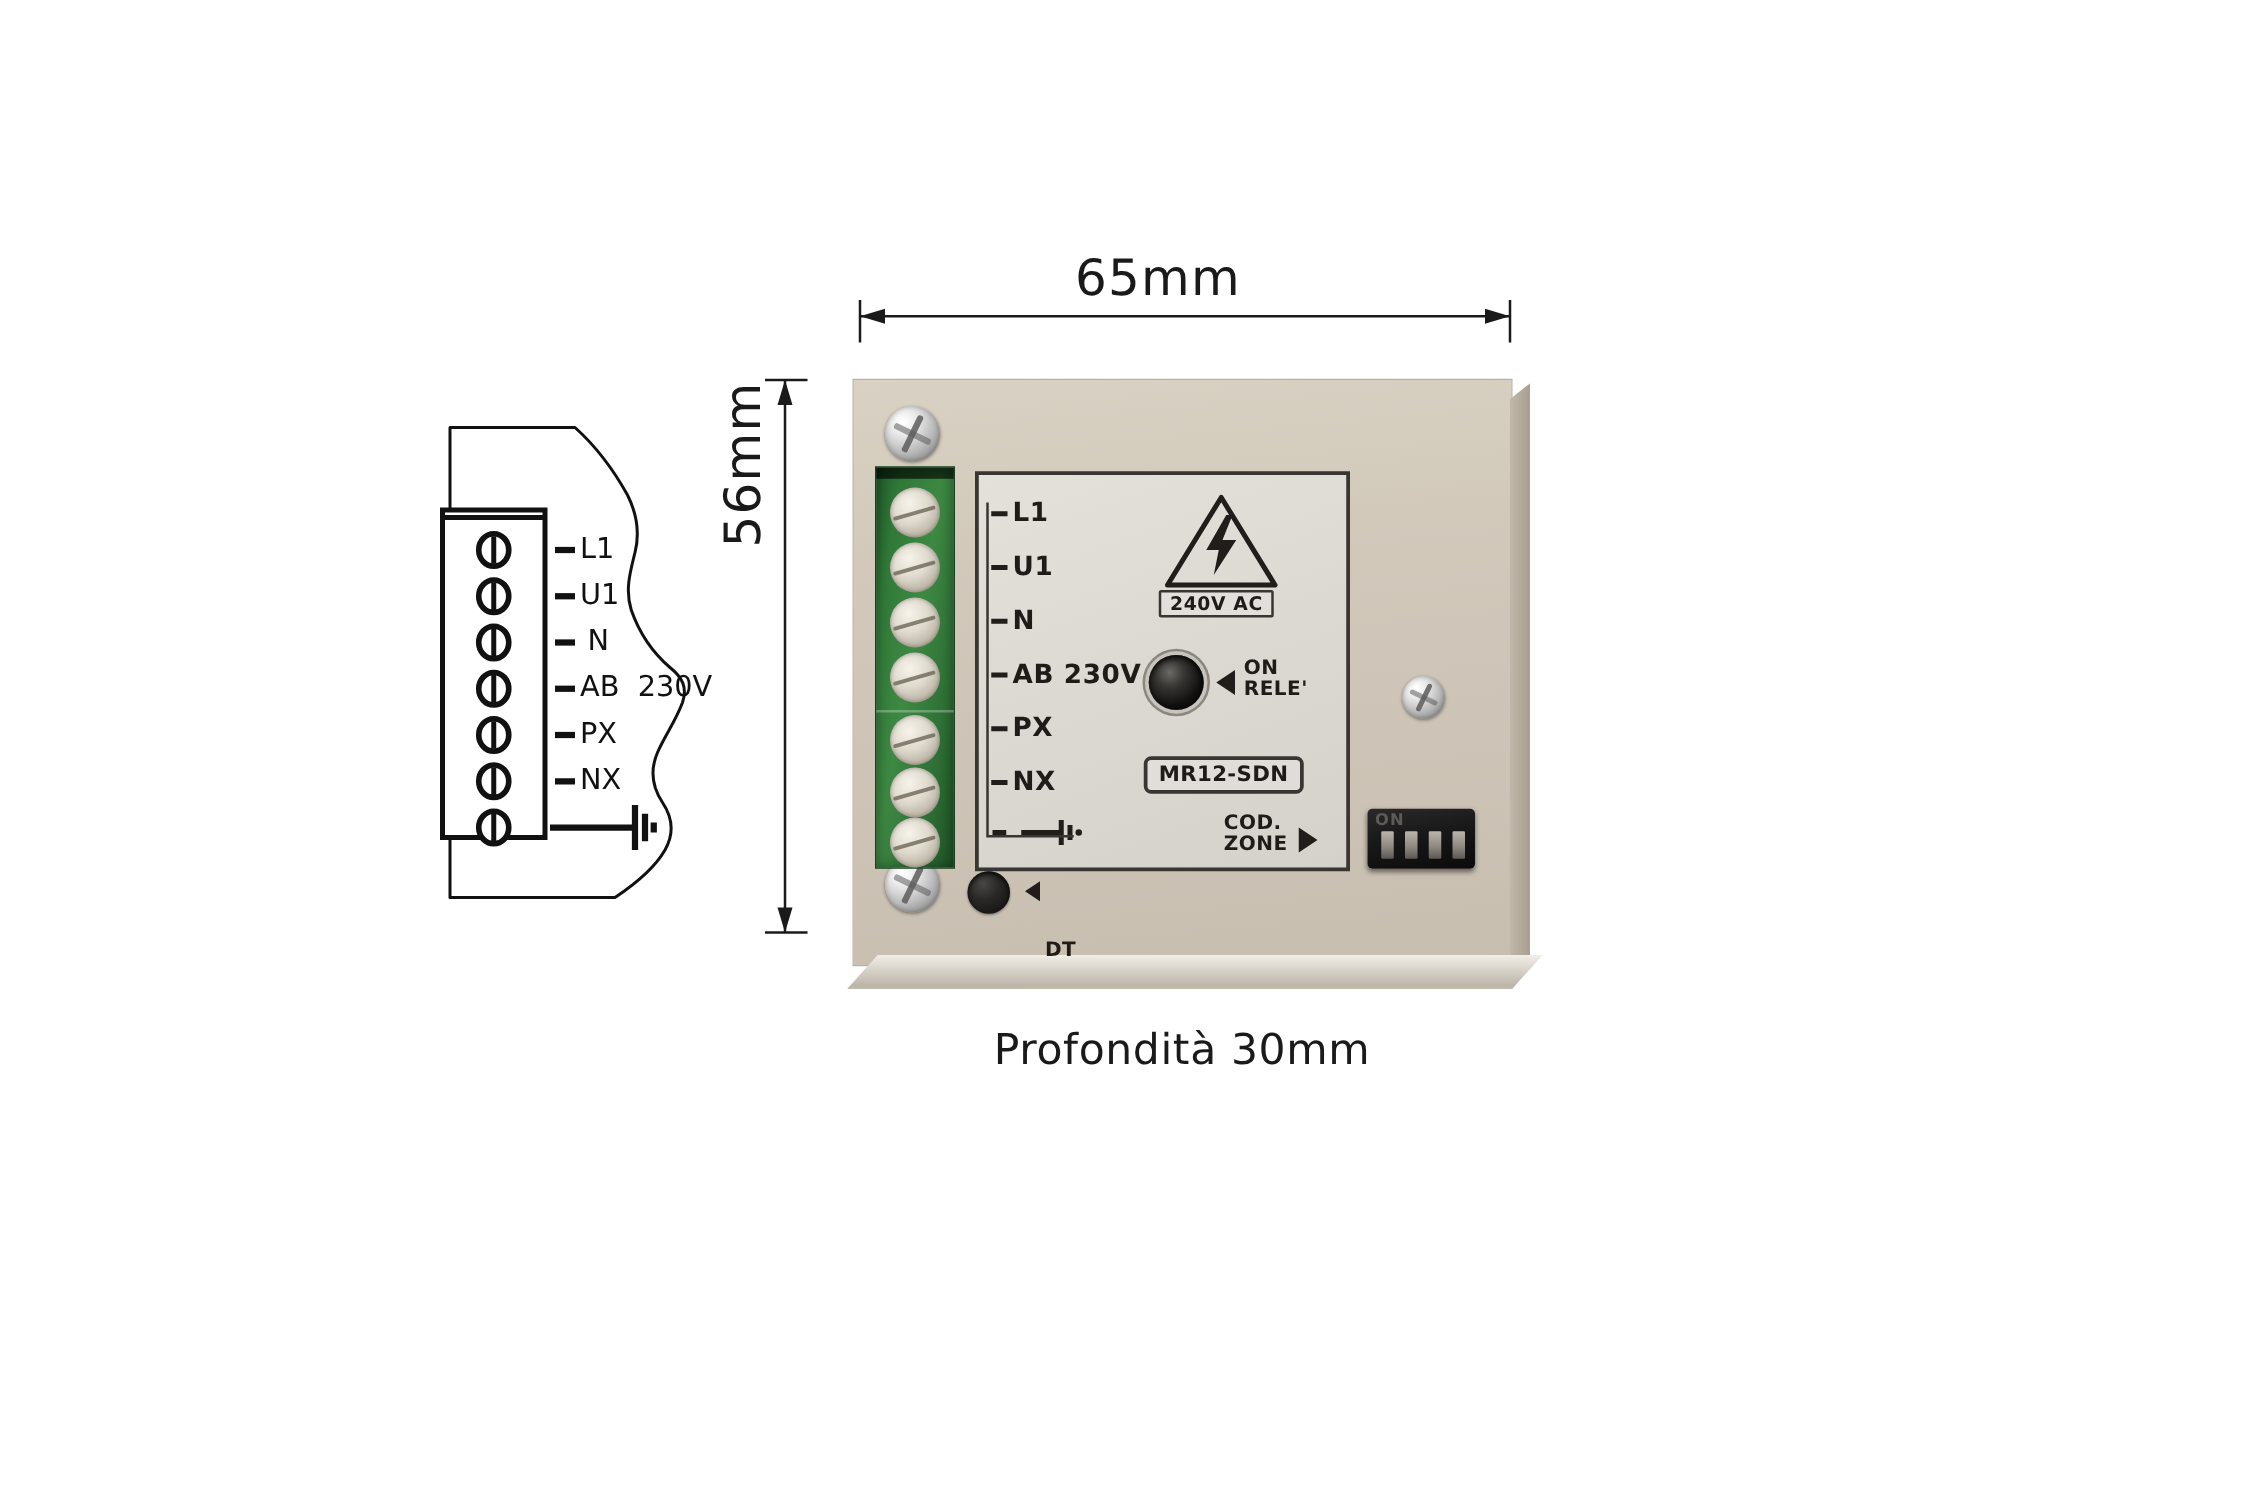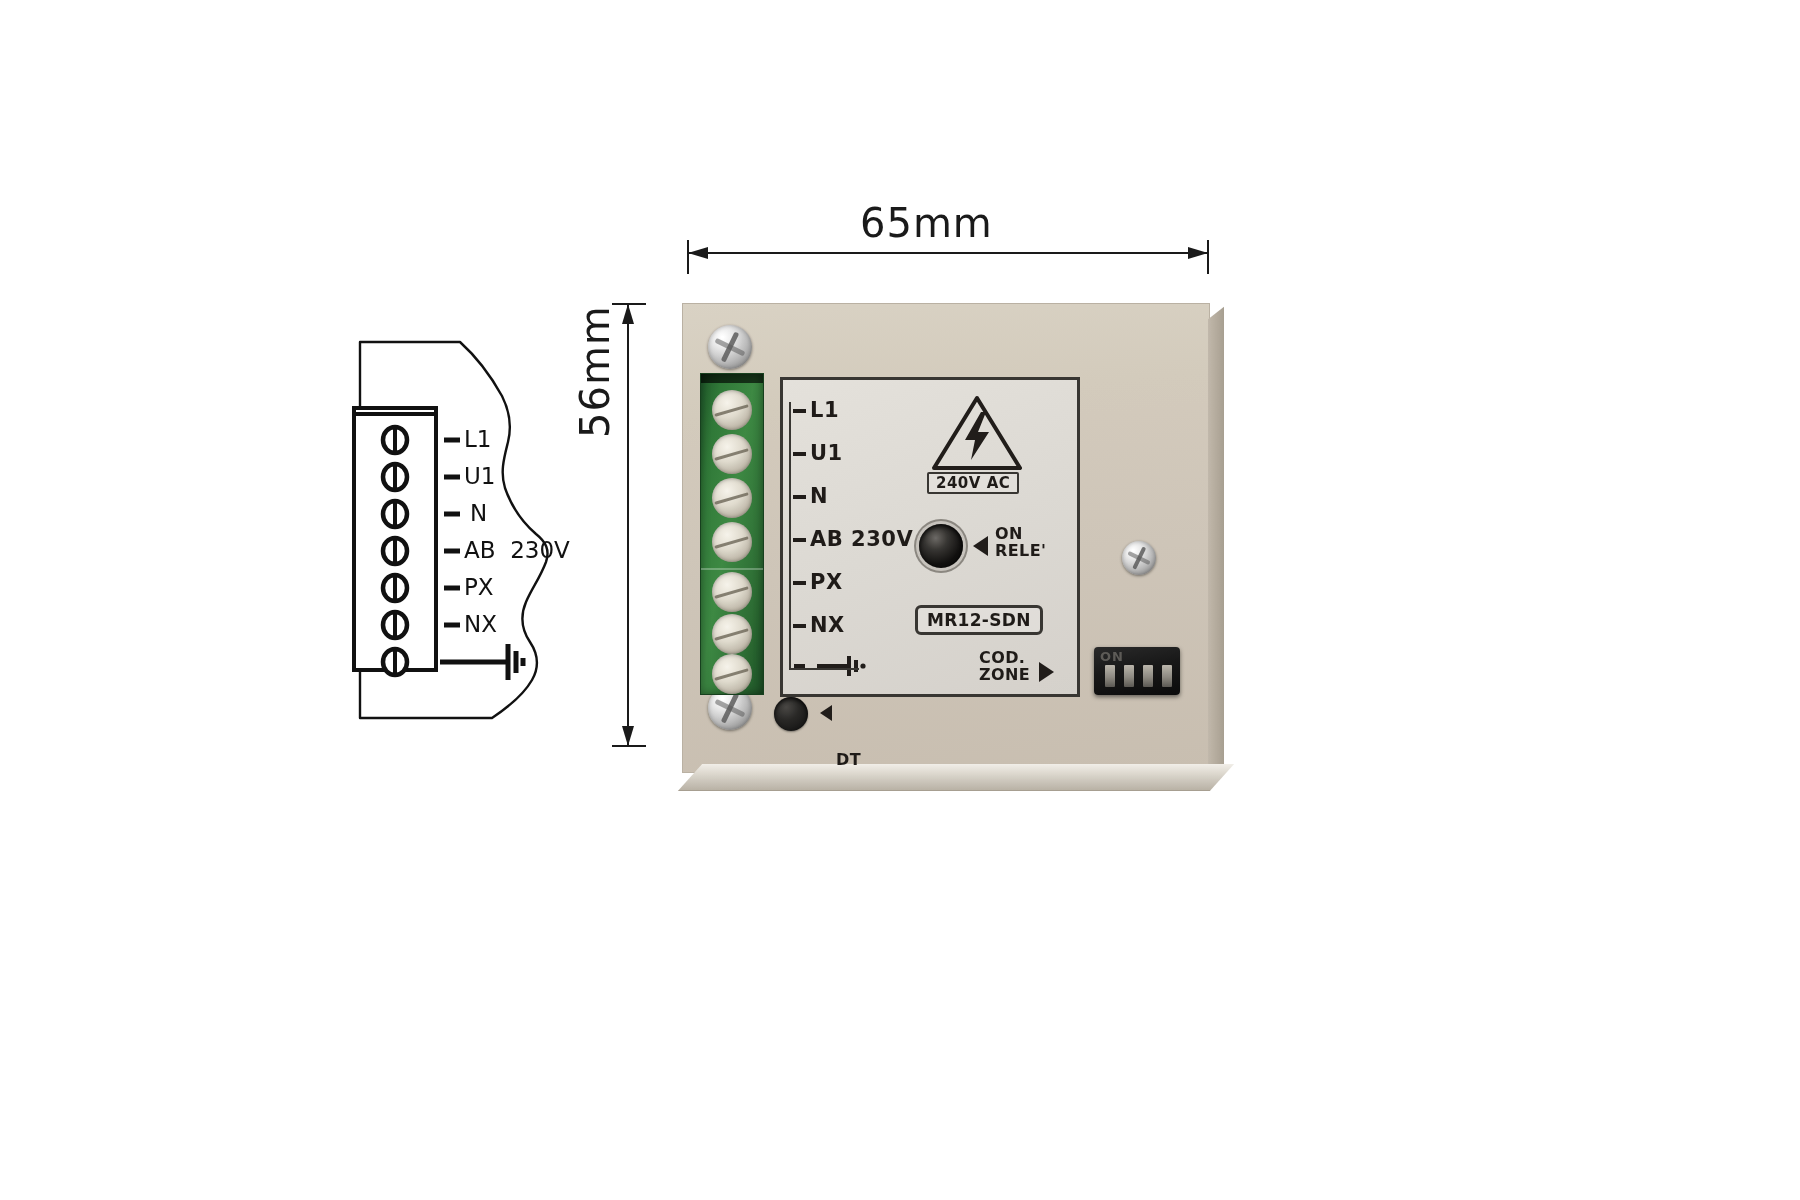--- a/index.html
+++ b/index.html
@@ -161,20 +161,21 @@
   <div class="abs" style="left:608px;top:302px;width:40px;height:446px;">
     <svg width="40" height="446" viewBox="0 0 40 446">
       <line x1="4" y1="2" x2="38" y2="2" stroke="#1a1a1a" stroke-width="2"></line>
       <line x1="4" y1="444" x2="38" y2="444" stroke="#1a1a1a" stroke-width="2"></line>
       <line x1="20" y1="2" x2="20" y2="444" stroke="#1a1a1a" stroke-width="2"></line>
       <polygon points="20,2 14,22 26,22" fill="#1a1a1a"></polygon>
       <polygon points="20,444 14,424 26,424" fill="#1a1a1a"></polygon>
     </svg>
   </div>
 
+  <div class="abs dim-text" id="depth-label">Profondità 30mm</div>
 
   <div class="abs" id="line-drawing">
     <svg width="280" height="420" viewBox="0 0 280 420">
 
       <path d="M20,12 L120,12 C140,30 152,48 162,66 C170,82 172,96 168,112
                C164,128 160,142 165,158 C172,178 182,192 196,204
                C206,212 210,220 206,232 C200,248 192,258 186,272
                C180,286 182,300 190,312 C198,324 200,336 192,350
                C184,364 170,376 152,388 L20,388 L20,340
                L92,340 L92,92 L20,92 Z" fill="none" stroke="#111111" stroke-width="2.4" stroke-linejoin="round"></path>

